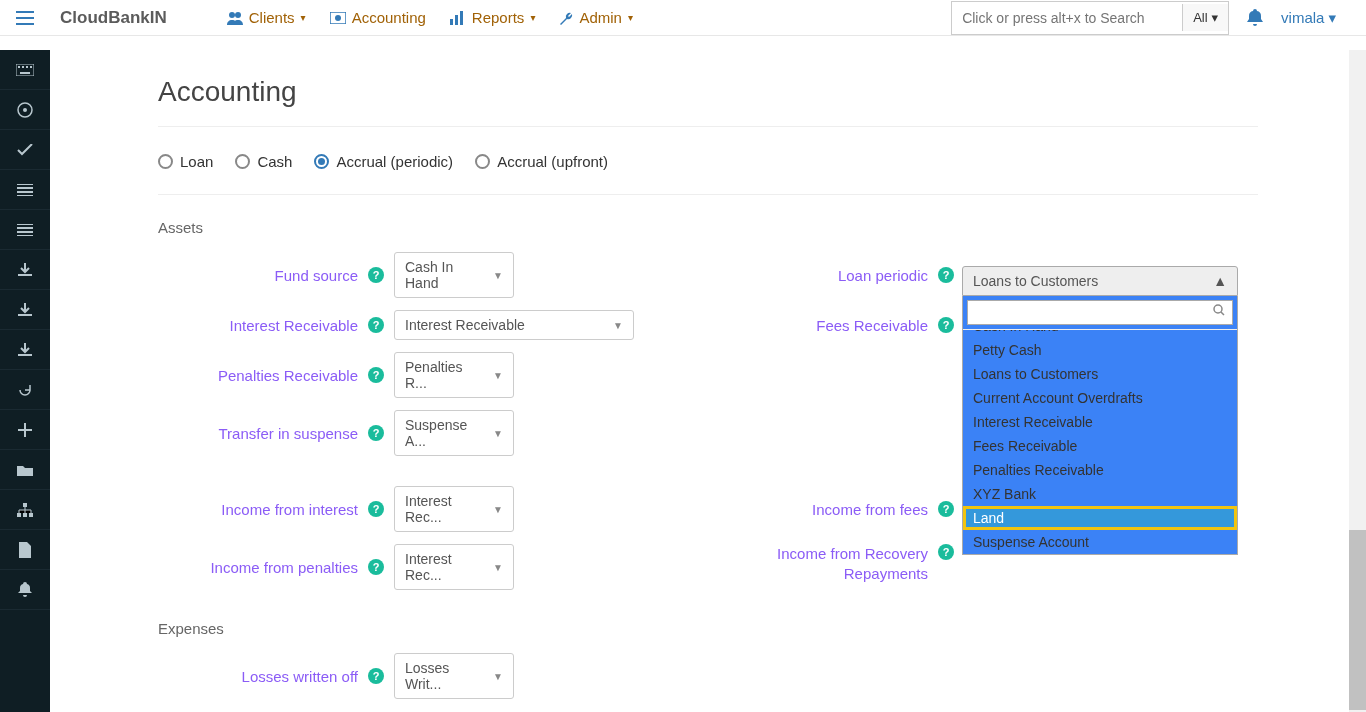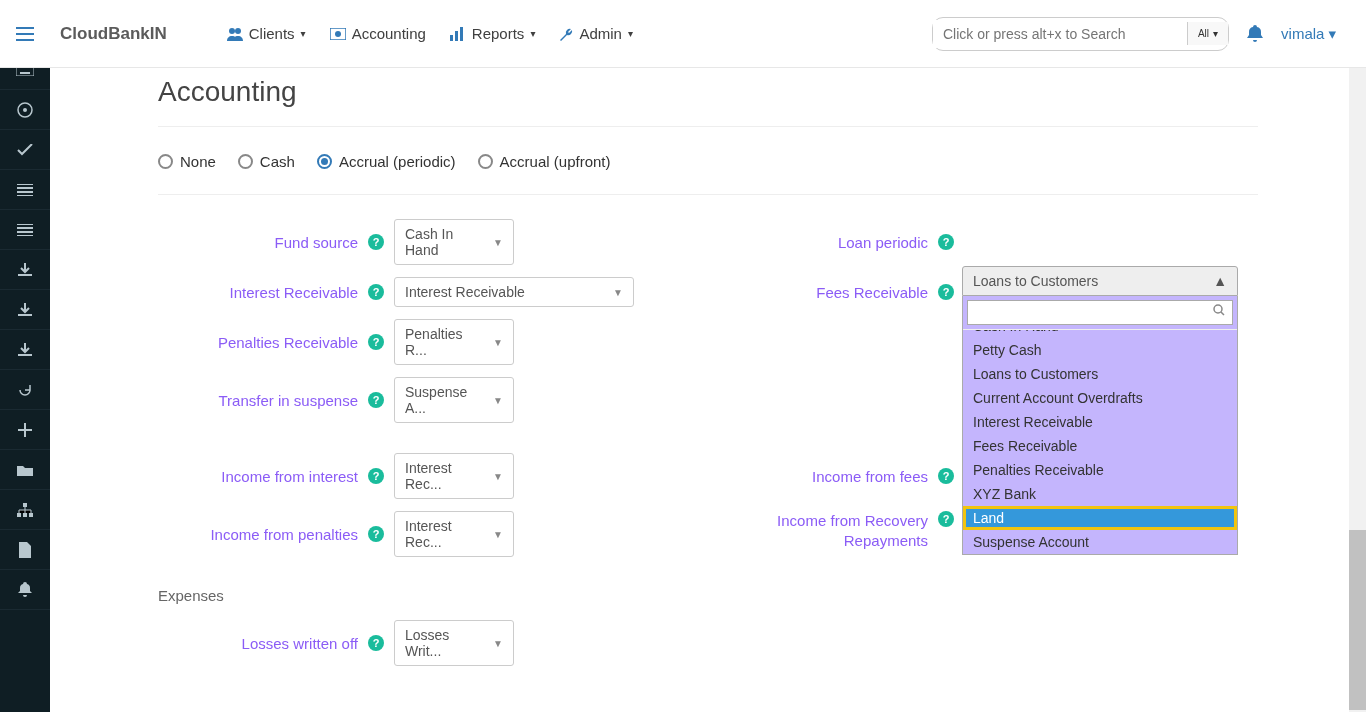--- a/index.html
+++ b/index.html
@@ -1,26 +1,26 @@
 <!DOCTYPE html>
 <html><head>
 <meta charset="utf-8">
 <style>
 * { box-sizing: border-box; margin: 0; padding: 0; }
 body { font-family: "Helvetica Neue", Helvetica, Arial, sans-serif; font-size: 14px; color: #333; background: #fff; }
-.topbar { position: fixed; top: 0; left: 0; right: 0; height: 68px; background: #fff; border-bottom: 1px solid #e7e7e7; display: flex; align-items: center; z-index: 100; }
+.topbar { position: fixed; top: 0; left: 0; right: 0; height: 36px; background: #fff; border-bottom: 1px solid #e7e7e7; display: flex; align-items: center; z-index: 100; }
 .hamburger { width: 50px; height: 50px; display: flex; align-items: center; justify-content: center; color: #337ab7; cursor: pointer; }
 .brand { font-weight: bold; font-size: 17px; color: #5b5b5b; padding: 0 20px 0 10px; }
 .nav-menu { display: flex; gap: 24px; margin-left: 40px; }
-.nav-item { color: #404040; display: flex; align-items: center; gap: 6px; cursor: pointer; font-size: 15px; }
+.nav-item { color: #a16207; display: flex; align-items: center; gap: 6px; cursor: pointer; font-size: 15px; }
 .nav-item .caret { font-size: 10px; }
 .topbar-right { margin-left: auto; display: flex; align-items: center; gap: 18px; padding-right: 30px; }
-.search-box { display: flex; align-items: center; border: 1px solid #ccc; border-radius: 11px; height: 34px; gap: 24px; }
+.search-box { display: flex; align-items: center; border: 1px solid #ccc; border-radius: 0; height: 34px; }
 .search-input { border: none; outline: none; padding: 6px 10px; width: 230px; font-size: 14px; }
-.search-filter { border-left: 1px solid #ccc; padding: 6px 10px; font-size: 10px; color: #333; display: flex; align-items: center; gap: 4px; background: #f8f8f8; cursor: pointer; }
+.search-filter { border-left: 1px solid #ccc; padding: 6px 10px; font-size: 13px; color: #333; display: flex; align-items: center; gap: 4px; background: #f8f8f8; cursor: pointer; }
 .bell { color: #337ab7; font-size: 16px; }
 .user { color: #337ab7; display: flex; align-items: flex-start; gap: 4px; cursor: pointer; font-size: 15px; }
 .sidebar { position: fixed; top: 50px; left: 0; bottom: 0; width: 50px; background: #0f1e24; display: flex; flex-direction: column; z-index: 50; }
 .side-item { width: 50px; height: 40px; display: flex; align-items: center; justify-content: center; color: #b8c7ce; border-bottom: 1px solid #1a2a32; cursor: pointer; }
 .main { margin-left: 50px; margin-top: 50px; padding: 0 30px; background: #fff; position: relative; height: calc(712px - 50px); overflow: hidden; }
 .page { max-width: 1100px; margin: 0 auto; background: #fff; position: relative; padding-bottom: 40px; }
 h1.page-title { font-size: 28px; font-weight: 500; color: #444; padding: 26px 0 18px 0; }
 .hr { border-top: 1px solid #eee; margin: 0 0 18px 0; }
 .radio-row { display: flex; gap: 22px; align-items: center; padding: 8px 0 24px 0; border-bottom: 1px solid #eee; margin-bottom: 24px; }
 .radio-opt { display: flex; align-items: center; gap: 7px; cursor: pointer; font-size: 15px; color: #333; }
@@ -31,21 +31,21 @@
 .form-grid { display: grid; grid-template-columns: 1fr 1fr; column-gap: 40px; row-gap: 12px; margin-bottom: 30px; }
 .form-row { display: flex; align-items: center; gap: 10px; }
 .form-label { flex: 0 0 200px; text-align: right; font-size: 15px; color: #8b5cf6; }
 .help-icon { width: 16px; height: 16px; background: #1abc9c; color: #fff; border-radius: 50%; display: flex; align-items: center; justify-content: center; font-size: 11px; font-weight: bold; }
 .select { border: 1px solid #ccc; border-radius: 3px; background: #fff; padding: 6px 10px; display: flex; align-items: center; justify-content: space-between; gap: 8px; cursor: pointer; font-size: 14px; color: #555; }
 .select.sm { width: 120px; }
 .select.md { width: 240px; }
 .select .arrow { color: #888; font-size: 10px; }
 .dropdown-open { position: absolute; top: 216px; right: 20px; width: 276px; z-index: 200; }
 .dd-head { border: 1px solid #aaa; border-radius: 3px 3px 0 0; background: #eee; padding: 6px 10px; display: flex; justify-content: space-between; align-items: center; font-size: 14px; color: #555; }
-.dd-body { border: 1px solid #aaa; border-top: none; background: #c4b5fd; }
+.dd-body { border: 1px solid #aaa; border-top: none; background: #3b82f6; }
 .dd-search { padding: 4px; border-bottom: 1px solid #eee; position: relative; }
 .dd-search input { width: 100%; border: 1px solid #aaa; padding: 4px 24px 4px 6px; font-size: 13px; outline: none; }
 .dd-search .mag { position: absolute; right: 12px; top: 8px; color: #888; font-size: 12px; }
 .dd-list { max-height: 230px; overflow-y: auto; position: relative; }
 .dd-item { padding: 4px 10px; font-size: 14px; color: #333; cursor: pointer; white-space: nowrap; overflow: hidden; text-overflow: ellipsis; }
 .dd-item.highlight { background: #3498db; color: #fff; outline: 3px solid #f1c40f; outline-offset: -3px; }
 .dd-item.partial { margin-top: -16px; }
 .dd-list::-webkit-scrollbar { width: 14px; }
 .dd-list::-webkit-scrollbar-track { background: #f1f1f1; }
 .dd-list::-webkit-scrollbar-thumb { background: #c1c1c1; }
@@ -201,38 +201,39 @@
 </div>
 
 <div class="main">
   <div class="page">
     <h1 class="page-title">Accounting</h1>
     <div class="hr"></div>
 
     <div class="radio-row">
       <label class="radio-opt">
           <span class="radio-circle"></span>
-          <span>None</span>
+          <span>Loan</span>
         </label>
       <label class="radio-opt">
           <span class="radio-circle"></span>
           <span>Cash</span>
         </label>
       <label class="radio-opt">
           <span class="radio-circle sel">
             <span class="radio-dot"></span>
           </span>
           <span>Accrual (periodic)</span>
         </label>
       <label class="radio-opt">
           <span class="radio-circle"></span>
           <span>Accrual (upfront)</span>
         </label>
     </div>
 
+    <div class="section-label">Assets</div>
     <div class="form-grid">
       <div class="form-row">
         <div class="form-label">Fund source</div>
         <div class="help-icon">?</div>
         <div class="select sm">
             <span>Cash In Hand</span>
             <span class="arrow">▼</span>
           </div>
       </div>
       <div class="form-row">

